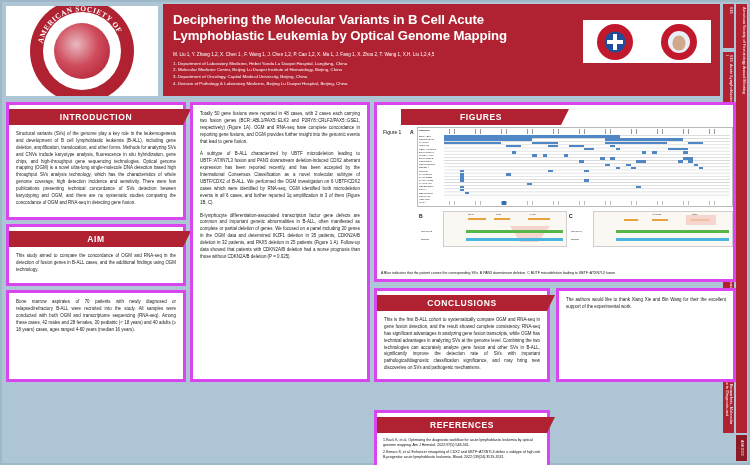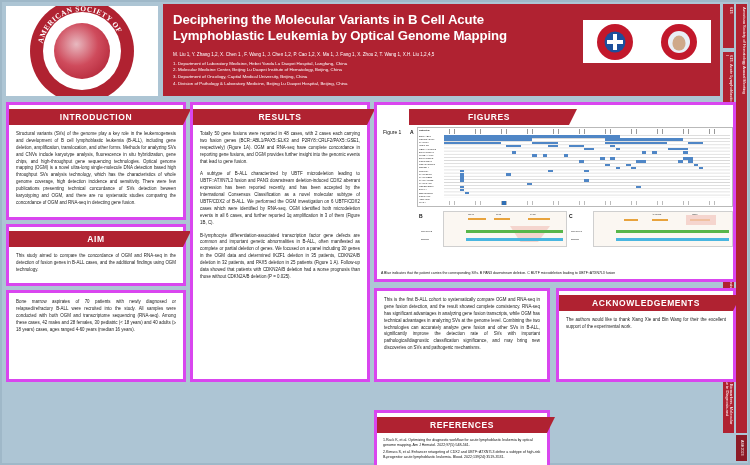--- a/index.html
+++ b/index.html
@@ -240,30 +240,29 @@
   <div class="panel p-aim">
     <div class="banner">AIM</div>
     <div class="body-txt">This study aimed to compare the concordance of OGM and RNA-seq in the detection of fusion genes in B-ALL cases, and the additional findings using OGM technology.</div>
   </div>
 
   <div class="panel p-method">
     <div class="body-txt">Bone marrow aspirates of 70 patients with newly diagnosed or relapsed/refractory B-ALL were recruited into the study. All samples were conducted with both OGM and transcriptome sequencing (RNA-seq). Among these cases, 42 males and 28 females, 30 pediatric (&lt; 18 years) and 40 adults (≥ 18 years) cases, ages ranged 4-60 years (median 16 years).</div>
   </div>
 
   <div class="panel p-results">
-    <div class="banner">RESULTS</div>
     <div class="body-txt">
       <p>Totally 50 gene fusions were reported in 48 cases, with 2 cases each carrying two fusion genes (BCR::ABL1/PAX5::ELK3 and P2RY8::CRLF2/PAX5::GSE1, respectively) (Figure 1A). OGM and RNA-seq have complete concordance in reporting gene fusions, and OGM provides further insight into the genomic events that lead to gene fusion.</p>
       <p>A subtype of B-ALL characterized by UBTF microdeletion leading to UBTF::ATXN7L3 fusion and PAN3 downstream deletion-induced CDX2 aberrant expression has been reported recently, and has been accepted by the International Consensus Classification as a novel molecular subtype of UBTF/CDX2 of B-ALL. We performed the OGM investigation on 6 UBTF/CDX2 cases which were identified by RNA-seq. OGM identified both microdeletion events in all 6 cases, and further reported 1q amplification in 3 of them (Figure 1B, C).</p>
       <p>B-lymphocyte differentiation-associated transcription factor gene defects are common and important genetic abnormalities in B-ALL, often manifested as complete or partial deletion of genes. We focused on a panel including 30 genes in the OGM data and determined IKZF1 deletion in 35 patients, CDKN2A/B deletion in 32 patients, and PAX5 deletion in 25 patients (Figure 1 A). Follow-up data showed that patients with CDKN2A/B deletion had a worse prognosis than those without CDKN2A/B deletion (P = 0.025).</p>
     </div>
   </div>
 
   <div class="panel p-figures">
-    <div class="banner" style="width:160px;margin-left:32px;">FIGURES</div>
+    <div class="banner" style="width:160px;margin-left:24px;">FIGURES</div>
     <div class="figlabel">Figure 1</div>
     <div class="figpanelletter" style="left:33px;top:24px;">A</div>
 
     <div class="fig-wrap">
 
       <div class="heat">
         <div class="heat-head">Patient ID</div>
         <div class="heat-cols"></div>
         <div class="heat-grid"></div>
         <div class="heat-rowlabels">
@@ -371,25 +370,25 @@
         <div class="track green" style="top:18px;"></div>
         <div class="lab" style="top:26px;">Sample</div>
         <div class="track blue" style="top:26px;"></div>
       </div>
     </div>
 
     <div class="fig-caption">A Blue indicates that the patient carries the corresponding SVs. B PAN3 downstream deletion. C BUTF microdeletion leading to UBTF::ATXN7L3 fusion</div>
   </div>
 
   <div class="panel p-concl">
+    <div class="banner">CONCLUSIONS</div>
     <div class="body-txt">This is the first B-ALL cohort to systematically compare OGM and RNA-seq in gene fusion detection, and the result showed complete consistency. RNA-seq has significant advantages in analyzing gene fusion transcripts, while OGM has technical advantages in analyzing SVs at the genome level. Combining the two technologies can accurately analyze gene fusion and other SVs in B-ALL, significantly improve the detection rate of SVs with important pathological/diagnostic classification significance, and may bring new discoveries on SVs and pathogenic mechanisms.</div>
   </div>
 
   <div class="panel p-ack">
-    <div class="banner">ACKNOWLEDGEMENTS</div>
     <div class="body-txt">The authors would like to thank Xiang Xie and Bin Wang for their the excellent support of the experimental work.</div>
   </div>
 
   <div class="panel p-refs">
     <div class="banner">REFERENCES</div>
     <div class="refs">
       <p>1.Rack K, et al. Optimizing the diagnostic workflow for acute lymphoblastic leukemia by optical genome mapping. Am J Hematol. 2022;97(5):548-561.</p>
       <p>2.Kimura S, et al. Enhancer retargeting of CDX2 and UBTF::ATXN7L3 define a subtype of high-risk B-progenitor acute lymphoblastic leukemia. Blood. 2022;139(24):3519-3531.</p>
     </div>
   </div>

